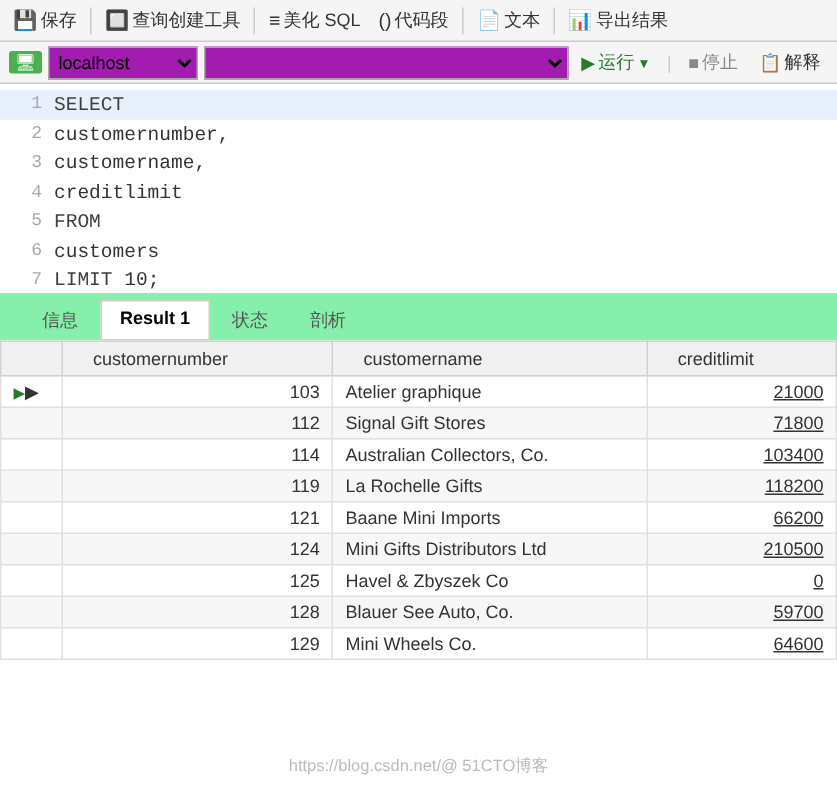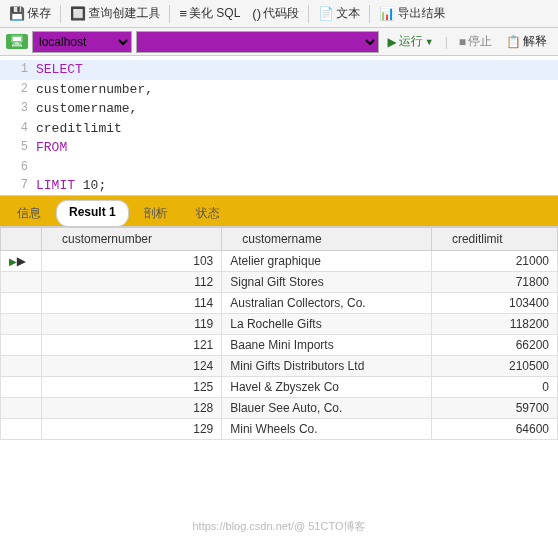--- a/index.html
+++ b/index.html
@@ -90,50 +90,49 @@
       padding: 0 4px;
     }
     .line-num {
       color: #aaa;
       width: 24px;
       text-align: right;
       margin-right: 8px;
       user-select: none;
       font-size: 12px;
     }
-    .sql-keyword { color: #a21caf; font-weight: normal; }
+    .sql-keyword { color: #404040; font-weight: normal; }
     .sql-text { color: #333; }
     .sql-active-line {
       background: #e8f0fe;
     }
 
     
     .tabs {
       display: flex;
-      background: #eab308;
+      background: #86efac;
       border-bottom: 1px solid #ccc;
       padding-top: 4px;
-      padding-left: 4px;
+      padding-left: 15px;
     }
     .tab {
       padding: 4px 12px;
       font-size: 12px;
       cursor: pointer;
       border: 1px solid transparent;
       margin-right: 2px;
       border-bottom: none;
       color: #555;
     }
     .tab.active {
       background: #fff;
       border-color: #ccc;
       border-bottom-color: #fff;
       color: #000;
       font-weight: bold;
-      border-radius: 11px;
     }
 
     
     .result-container {
       background: #fff;
       overflow: auto;
       height: calc(538px - 28px - 28px - 140px - 29px);
     }
     .result-table {
       width: 100%;
@@ -148,32 +147,32 @@
       font-weight: normal;
       color: #333;
       white-space: nowrap;
     }
     .result-table td {
       border: 1px solid #e0e0e0;
       padding: 3px 8px;
       color: #333;
     }
     .result-table tr:nth-child(even) td { background: #f7f7f7; }
-    .td-num { text-align: right; }
+    .td-num { text-align: right; text-decoration: underline; }
     .td-id { text-align: right; color: #555; }
     .row-indicator td:first-child::before {
       content: '▶';
       color: #2a7a2a;
       font-size: 10px;
     }
 
     
     .watermark {
       position: fixed;
-      bottom: 4px;
+      bottom: 20px;
       left: 0; right: 0;
       text-align: center;
       color: #bbb;
       font-size: 11px;
       pointer-events: none;
     }
   </style>
 </head>
 <body>
 
@@ -248,32 +247,33 @@
     <div class="sql-line">
       <span class="line-num">4</span>
       <span><span class="sql-text">  creditlimit</span></span>
     </div>
     <div class="sql-line">
       <span class="line-num">5</span>
       <span><span class="sql-keyword">FROM</span></span>
     </div>
     <div class="sql-line">
       <span class="line-num">6</span>
+      <span><span class="sql-text">  customers</span></span>
     </div>
     <div class="sql-line">
       <span class="line-num">7</span>
       <span><span class="sql-keyword">LIMIT</span><span class="sql-text"> 10;</span></span>
     </div>
   </div>
 
 <div class="tabs" id="tabs-bar">
     <div class="tab">信息</div>
     <div class="tab active">Result 1</div>
+    <div class="tab">状态</div>
     <div class="tab">剖析</div>
-    <div class="tab">状态</div>
   </div>
 
 <div class="result-container">
   <table class="result-table" id="result-table">
       <thead>
         <tr>
           <th style="width: 16px;"></th>
           <th>customernumber</th>
           <th>customername</th>
           <th>creditlimit</th>

